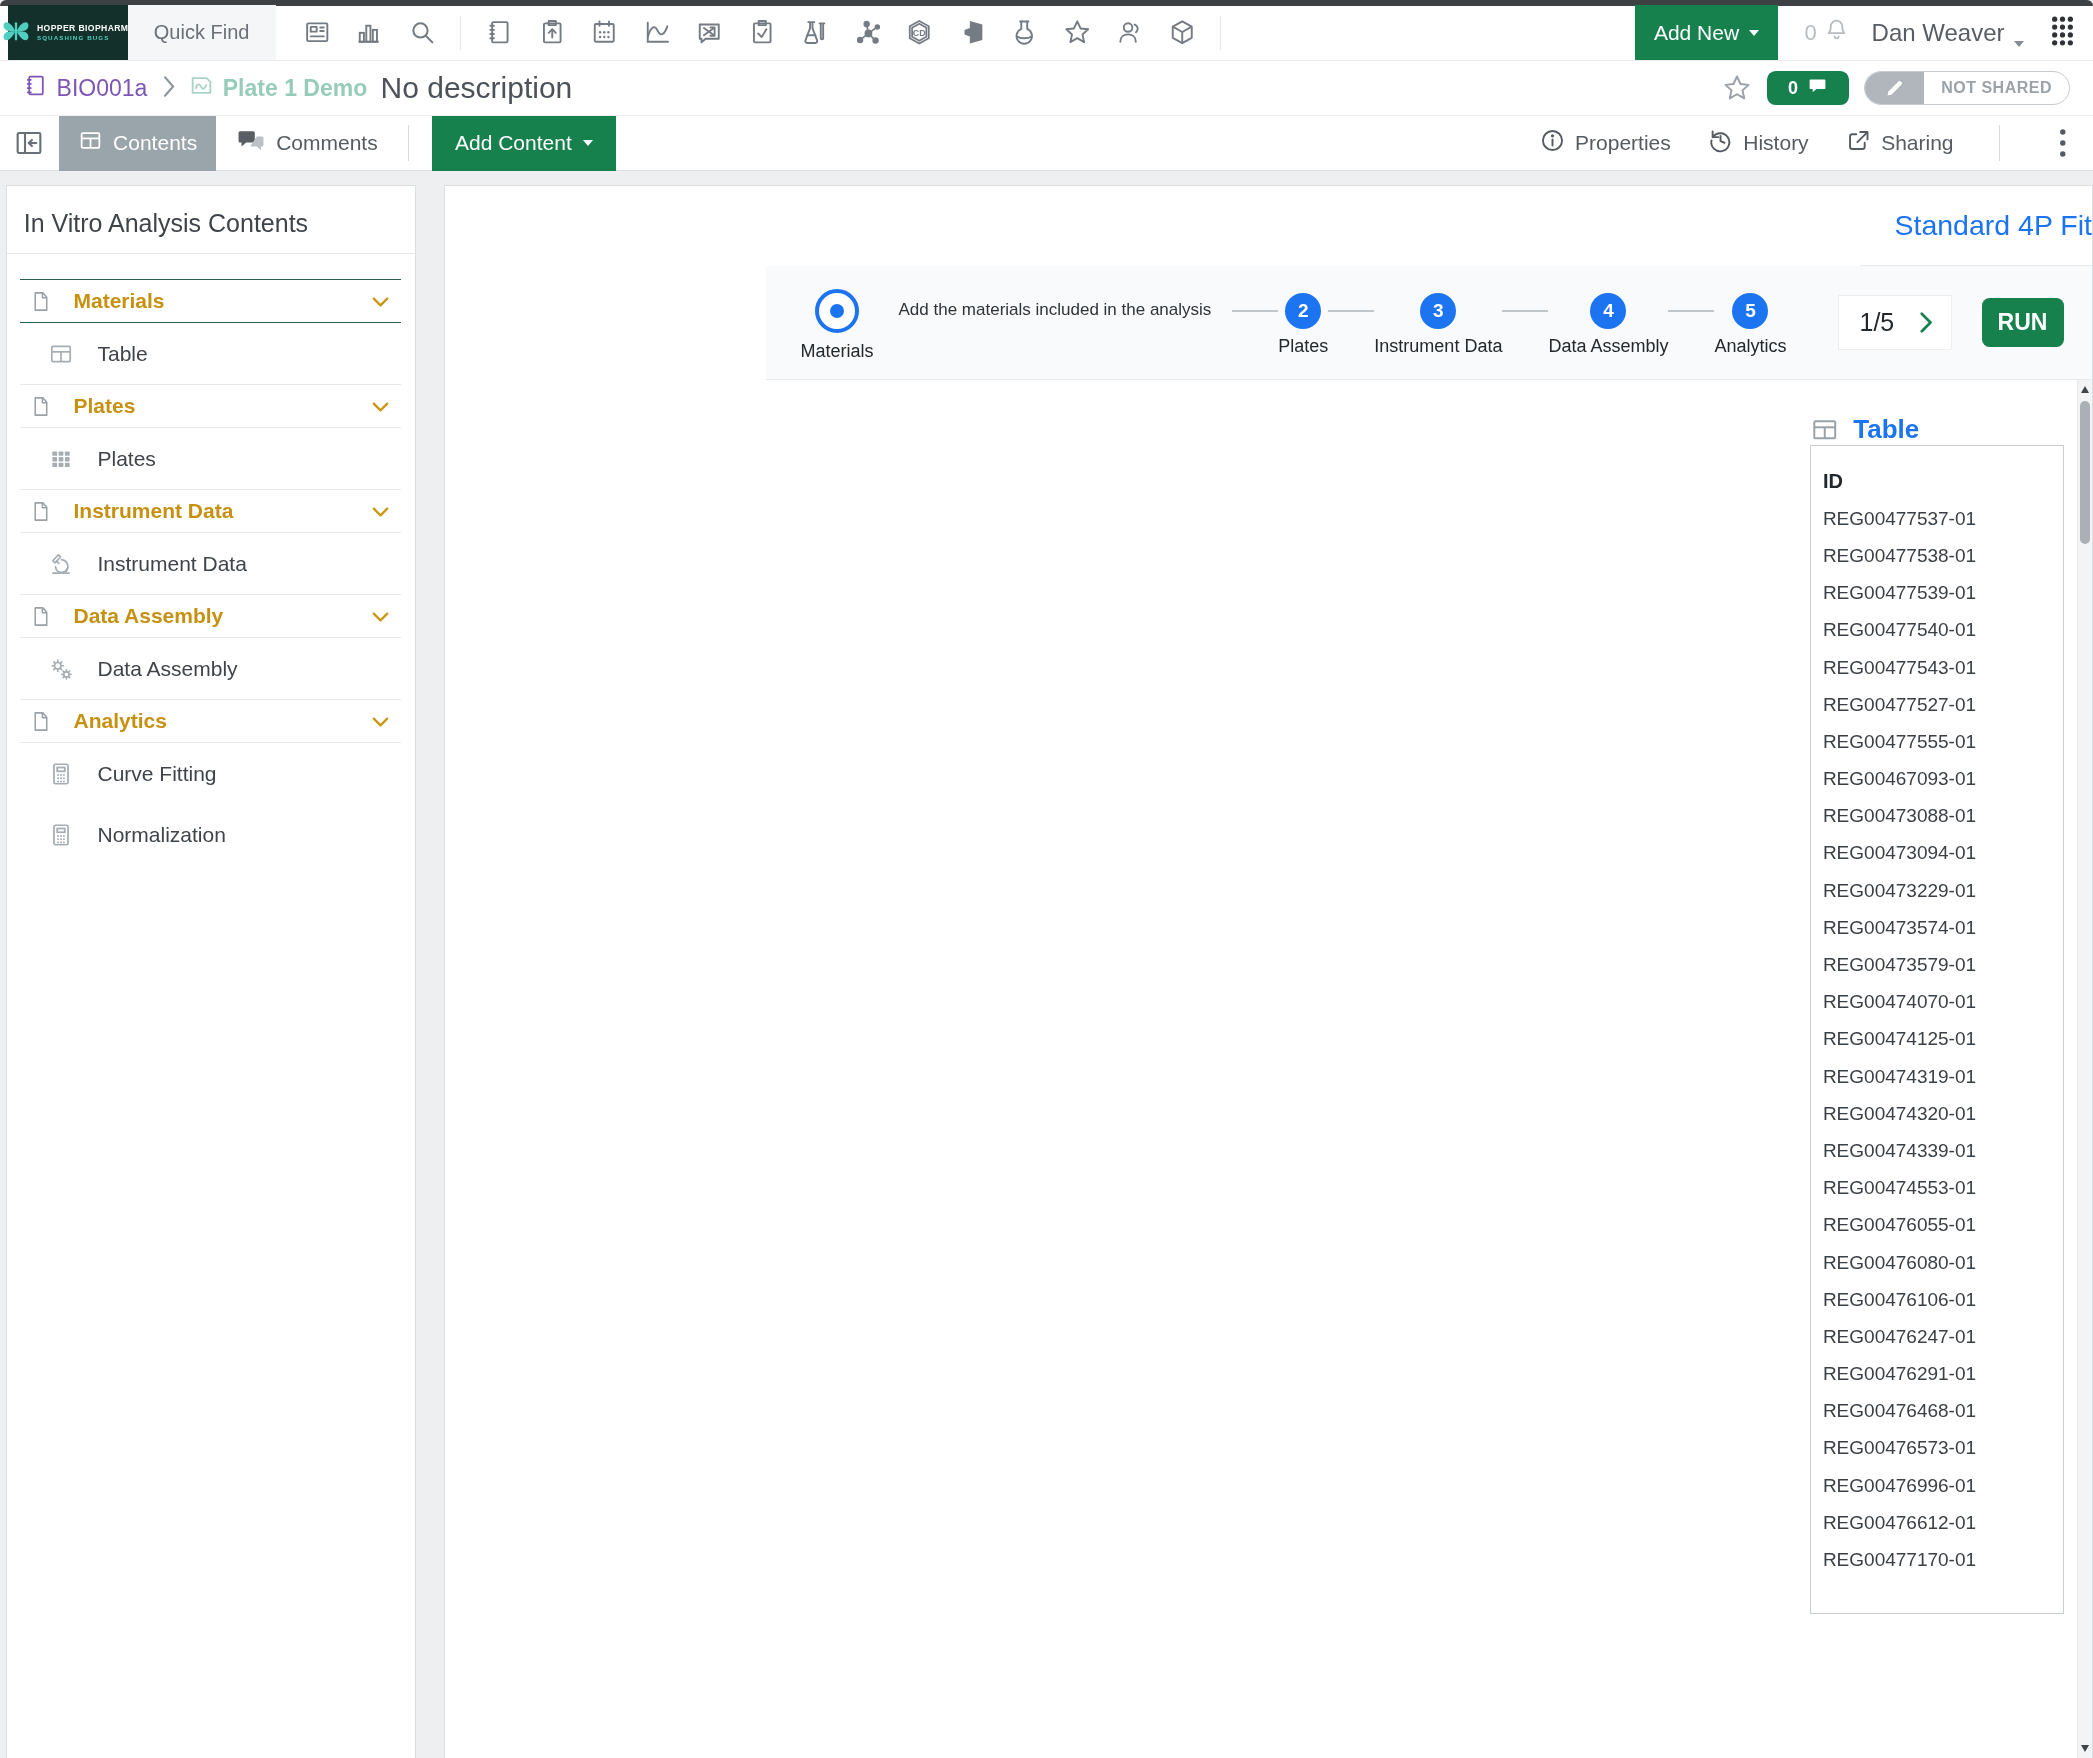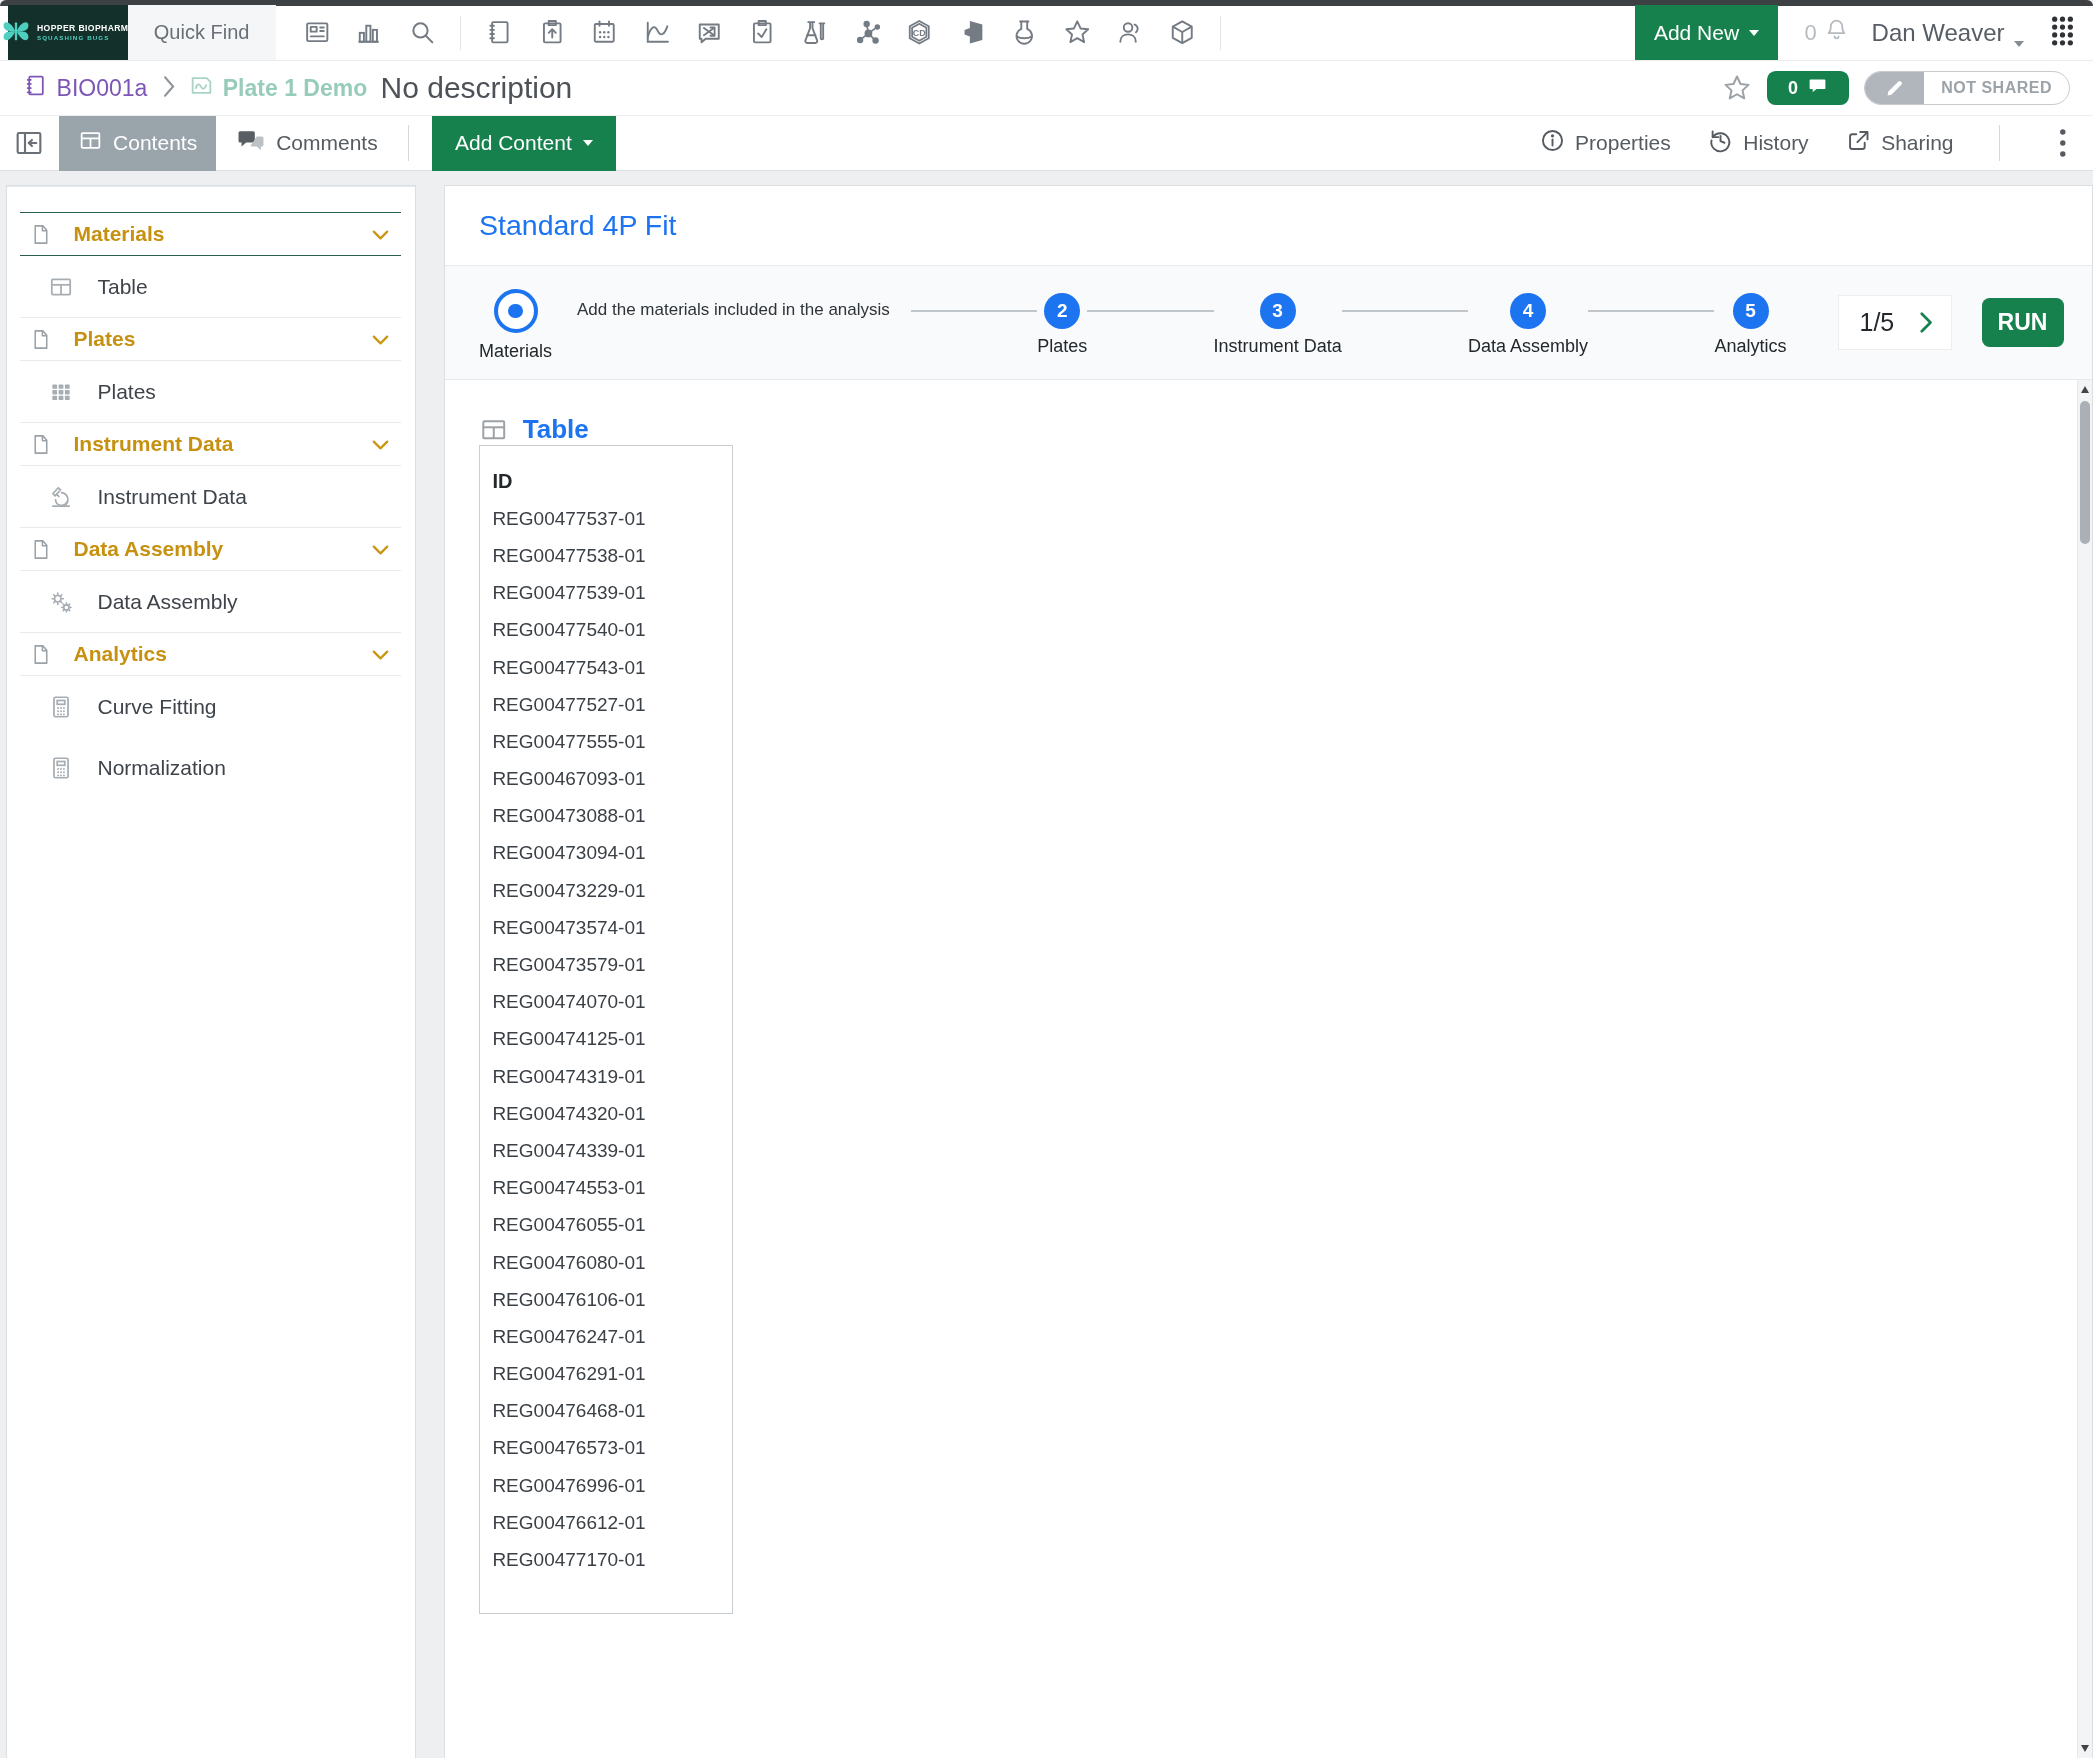--- a/index.html
+++ b/index.html
@@ -60,21 +60,21 @@
   .sec-header { display:flex; align-items:center; height:44px; border-top:1px solid #e7eaec; border-bottom:1px solid #e7eaec; cursor:pointer; }
   .sec-header.selected { border-top:1.9px solid #2a5f50; border-bottom:1.9px solid #2a5f50; }
   .sec-header .doc-ic { color:#9aa1a7; margin-left:9.5px; display:flex; }
   .sec-label { margin-left:21px; font-size:21px; font-weight:bold; color:#c69110; }
   .sec-chev { margin-left:auto; margin-right:9.5px; color:#cb9612; display:flex; }
   .side-item { display:flex; align-items:center; height:61px; cursor:pointer; }
   .side-item .it-ic { margin-left:28.5px; color:#a6adb3; display:flex; }
   .it-label { margin-left:23px; font-size:21px; color:#3e444a; }
 
   
-  .main { position:absolute; left:444px; top:185px; right:0; bottom:0; background:#fff; border:1px solid #dcdfe2; display:flex; flex-direction:column; }
+  .main { position:absolute; left:444px; top:185px; right:0; bottom:0; background:#fff; border:1px solid #dcdfe2; display:flex; flex-direction:column;align-items:flex-end; }
   .main-title-band { height:80px; flex:none; display:flex; align-items:center; padding-left:34px; border-bottom:1px solid #e7eaec; }
   .main-title { font-size:28.5px; color:#1c74f0; }
 
   .stepper-band { height:114px; flex:none; background:#f9fafb; border-bottom:1px solid #e7eaec; display:flex; align-items:center; padding:0 28.5px 0 34px; }
   .stepper { flex:1; display:flex; align-items:flex-start; padding-top:5.7px; }
   .step-col { display:flex; flex-direction:column; align-items:center; flex:none; }
   .ring { width:44px; height:44px; border:4.8px solid #1c74f0; border-radius:50%; background:#fff; display:flex; align-items:center; justify-content:center; }
   .ring-dot { width:14.3px; height:14.3px; background:#1c74f0; border-radius:50%; }
   .step-label { margin-top:7.6px; font-size:18px; color:#23282c; white-space:nowrap; }
   .step-desc { margin:10.5px 0 0 25px; font-size:17px; color:#2e3338; white-space:nowrap; }
@@ -410,20 +410,21 @@
           <svg width="7.6" height="32" viewBox="0 0 6 26" fill="#555b61">
             <circle cx="3" cy="4" r="2.2"></circle>
             <circle cx="3" cy="13" r="2.2"></circle>
             <circle cx="3" cy="22" r="2.2"></circle>
           </svg>
         </span>
     </div>
   </div>
 
   <div class="sidebar">
+    <div class="side-title">In Vitro Analysis Contents</div>
     <div class="side-title-divider"></div>
     <div class="side-sections">
 
       <div>
         <div class="sec-header selected">
           <span class="doc-ic">
               <svg width="23" height="23" viewBox="0 0 24 24" fill="none" stroke="currentColor" stroke-width="1.6" stroke-linejoin="round">
                 <path d="M6.5 3 h8 l4 4.5 V21 h-12 Z"></path>
                 <polyline points="14,3 14,8 18.5,8"></polyline>
               </svg>

